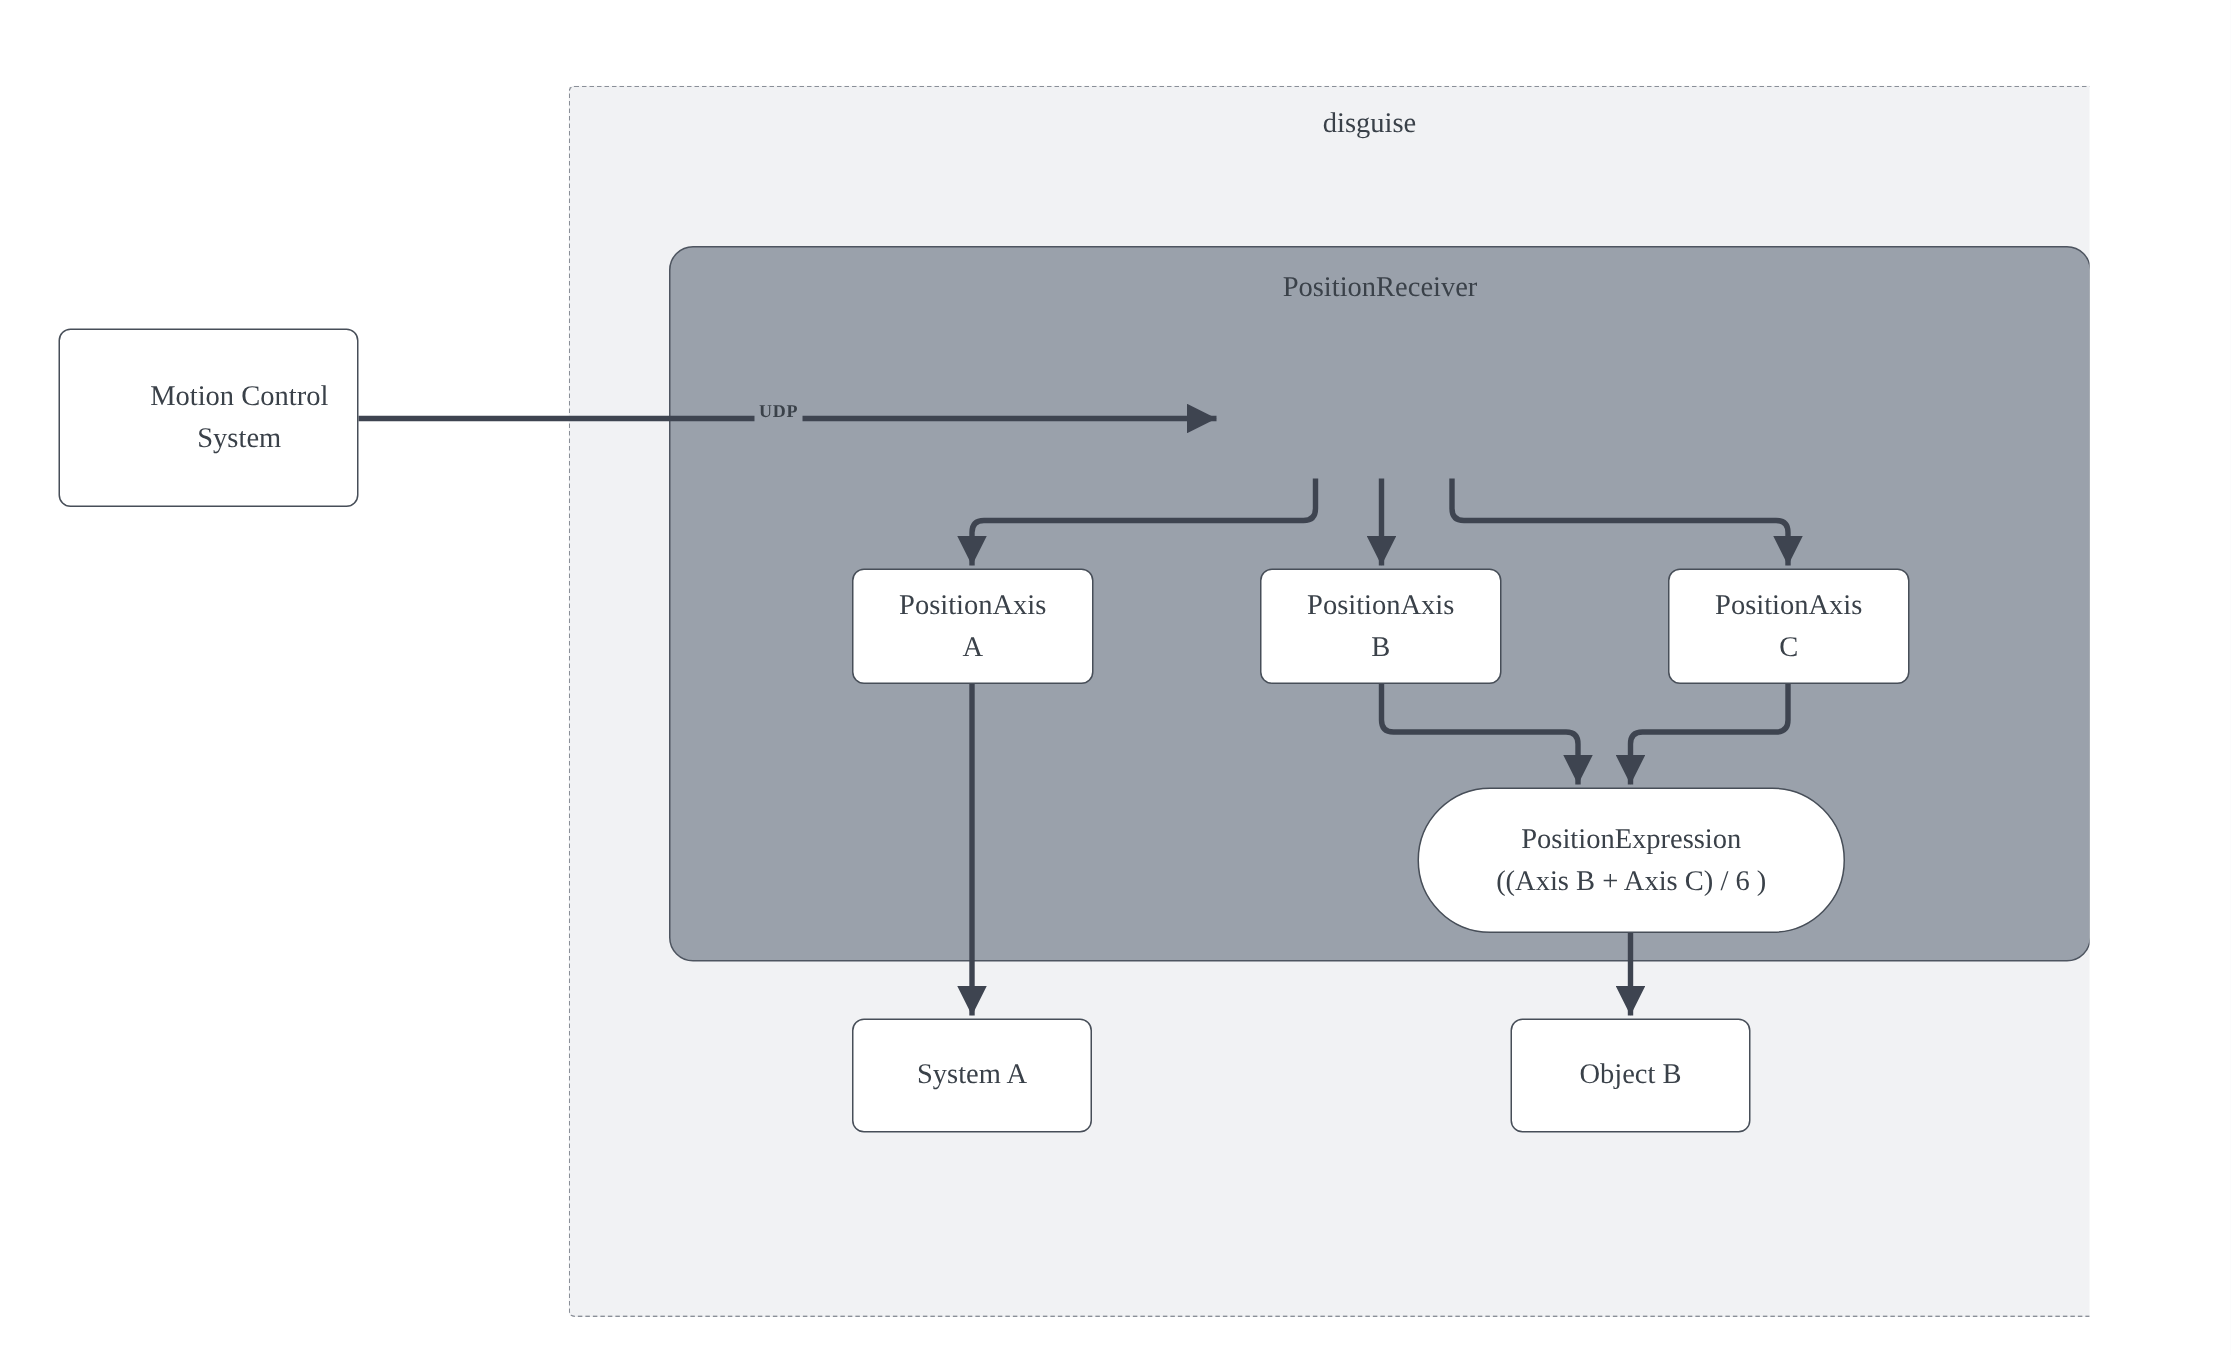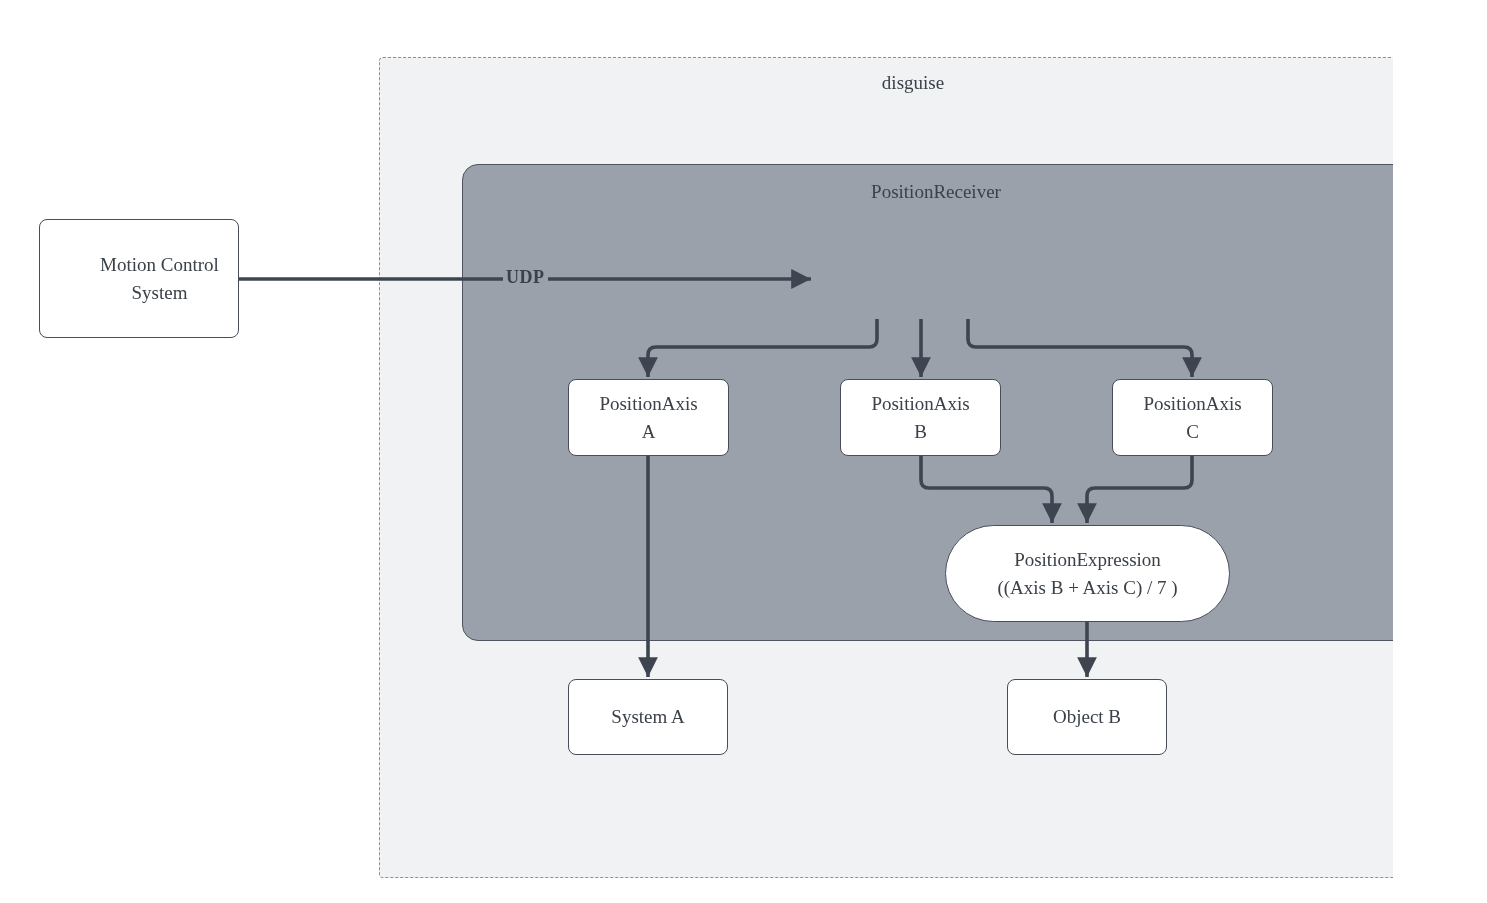--- a/index.html
+++ b/index.html
@@ -25,21 +25,21 @@
     position:absolute;left:379px;top:41px;width:1068px;height:821px;
     background:var(--outer-container-bg);
     border:1.5px dashed var(--outer-container-border);
     border-radius:4px;box-sizing:border-box;
   }
   .container-outer .container-label{
     position:absolute;top:14px;left:0;width:100%;text-align:center;
     font-size:19px;
   }
   .container-receiver{
-    position:absolute;left:462px;top:148px;width:948px;height:477px;
+    position:absolute;left:446px;top:148px;width:948px;height:477px;
     background:var(--receiver-bg);
     border:1.5px solid var(--receiver-border);
     border-radius:16px;box-sizing:border-box;
   }
   .container-receiver .container-label{
     position:absolute;top:16px;left:0;width:100%;text-align:center;
     font-size:19px;
   }
   .edges{
     position:absolute;left:0;top:0;width:1487px;height:903px;
@@ -59,21 +59,21 @@
   .node-driver{left:813px;top:223px;width:215px;height:80px;}
   .node-axis-a{left:568px;top:363px;width:161px;height:77px;}
   .node-axis-b{left:840px;top:363px;width:161px;height:77px;}
   .node-axis-c{left:1112px;top:363px;width:161px;height:77px;}
   .node-expression{left:945px;top:509px;width:285px;height:97px;border-radius:49px;}
   .node-object-a{left:568px;top:663px;width:160px;height:76px;}
   .node-object-b{left:1007px;top:663px;width:160px;height:76px;}
   .edge-label{
     position:absolute;left:503px;top:250px;
     background:var(--receiver-bg);
-    font-size:18px;font-weight:bold;letter-spacing:0.5px;
+    font-size:12px;font-weight:bold;letter-spacing:0.5px;
     padding:1px 3px;
   }
 </style>
 </head>
 <body>
 
 <div class="canvas">
 
   <div class="container-outer">
     <div class="container-label">disguise</div>
@@ -115,21 +115,21 @@
 B</span>
   </div>
 
   <div class="node node-axis-c">
     <span class="node-label">PositionAxis
 C</span>
   </div>
 
   <div class="node node-expression">
     <span class="node-label">PositionExpression
-((Axis B + Axis C) / 7 )</span>
+((Axis B + Axis C) / 6 )</span>
   </div>
 
   <div class="node node-object-a">
     <span class="node-label">System A</span>
   </div>
 
   <div class="node node-object-b">
     <span class="node-label">Object B</span>
   </div>
 

